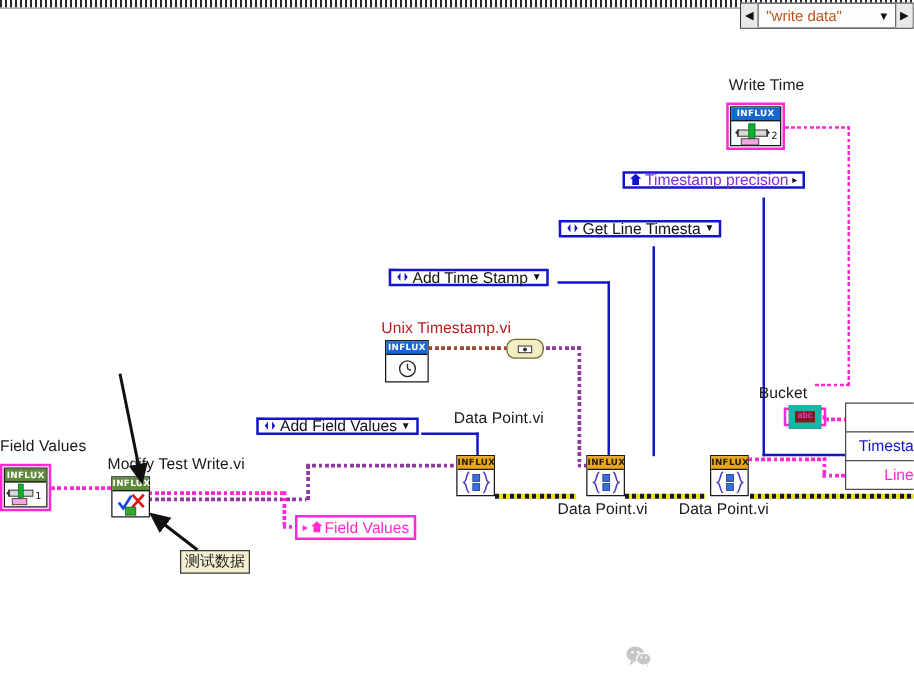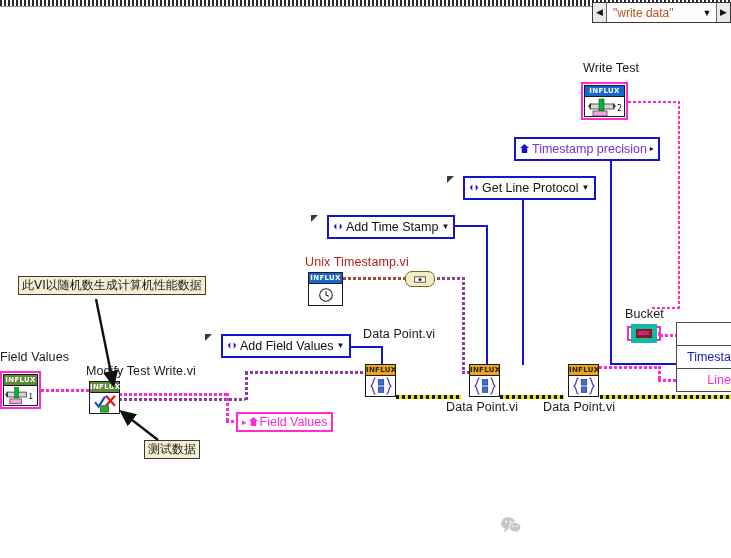--- a/index.html
+++ b/index.html
@@ -76,22 +76,22 @@
   
   .corner-flag{
     position:absolute;width:0;height:0;
     border-top:7px solid #3a3a3a;border-right:7px solid transparent;
   }
 
   
   .node-pill{
     position:absolute;box-sizing:border-box;
     background:#ffffff;border:2px solid #1414cd;
-    height:24px;display:flex;align-items:center;
-    padding:0 4px;font-size:12.5px;white-space:nowrap;color:#111;margin-left:16px;
+    height:14px;display:flex;align-items:center;
+    padding:0 4px;font-size:12.5px;white-space:nowrap;color:#111;
   }
   .node-pill .ptxt{padding:0 3px;}
   .node-pill .cap{font-size:8px;color:#1414cd;line-height:1;}
   .node-pill .tri{font-size:8px;color:#111;line-height:1;}
   .node-pill.violet-text .ptxt{color:#7b2fd4;}
 
   
   .term-pill{
     position:absolute;box-sizing:border-box;
     background:#ffffff;border:2px solid #ff2ad4;
@@ -202,21 +202,21 @@
   <div class="wire dot-yell-h" style="left:600px;top:395px;width:131px;height:4px;"></div>
 
   <div class="wire dot-pink-h" style="left:599px;top:366px;width:62px;height:3px;"></div>
   <div class="wire dot-pink-v" style="left:658px;top:366px;width:3px;height:16px;"></div>
   <div class="wire dot-pink-h" style="left:658px;top:379px;width:18px;height:3px;"></div>
 
   <div class="wire dot-pink-h" style="left:660px;top:334px;width:16px;height:3px;"></div>
 
   <div class="wire w-blue" style="left:610px;top:363px;width:66px;height:2px;"></div>
 
-  <div class="lbl" style="left:583px;top:61px;">Write Test</div>
+  <div class="lbl" style="left:583px;top:61px;">Write Time</div>
   <div class="halo" style="left:581px;top:82px;width:47px;height:38px;"></div>
   <div class="vi-node" style="left:584px;top:85px;width:41px;height:32px;">
     <div class="influx-bar influx-blue">INFLUX</div>
     <div class="glyph">
       <svg width="38" height="20" viewBox="0 0 38 20">
         <rect x="4" y="7" width="24" height="5" fill="#d8d8d8" stroke="#333" stroke-width="0.8"></rect>
         <rect x="13" y="2" width="5" height="12" fill="#0bb32c" stroke="#0a5e1a" stroke-width="0.6"></rect>
         <path d="M2 9 L5 6 L5 12 Z" fill="#333"></path>
         <path d="M30 9 L27 6 L27 12 Z" fill="#333"></path>
         <rect x="7" y="14" width="14" height="5" fill="#f2a7e2" stroke="#333" stroke-width="0.7"></rect>
@@ -236,21 +236,21 @@
   </div>
 
   <div class="corner-flag" style="left:447px;top:176px;"></div>
   <div class="node-pill" style="left:447px;top:176px;">
     <span class="cap">
       <svg width="10" height="9" viewBox="0 0 12 10">
           <path d="M4 1 L1 5 L4 9 Z" fill="#1414cd"></path>
           <path d="M8 1 L11 5 L8 9 Z" fill="#1414cd"></path>
         </svg>
     </span>
-    <span class="ptxt">Get Line Protocol</span>
+    <span class="ptxt">Get Line Timesta</span>
     <span class="tri">▼</span>
   </div>
 
   <div class="corner-flag" style="left:311px;top:215px;"></div>
   <div class="node-pill" style="left:311px;top:215px;">
     <span class="cap">
       <svg width="10" height="9" viewBox="0 0 12 10">
           <path d="M4 1 L1 5 L4 9 Z" fill="#1414cd"></path>
           <path d="M8 1 L11 5 L8 9 Z" fill="#1414cd"></path>
         </svg>
@@ -359,31 +359,30 @@
       <svg width="22" height="20" viewBox="0 0 24 22">
         <path d="M6 2 C3 2 4 10 1 11 C4 12 3 20 6 20" stroke="#4b3bc4" stroke-width="1.4" fill="none"></path>
         <path d="M18 2 C21 2 20 10 23 11 C20 12 21 20 18 20" stroke="#4b3bc4" stroke-width="1.4" fill="none"></path>
         <rect x="9" y="4" width="6" height="6" fill="#3a6fd8" stroke="#17308a" stroke-width="0.7"></rect>
         <rect x="9" y="12" width="6" height="6" fill="#3a6fd8" stroke="#17308a" stroke-width="0.7"></rect>
       </svg>
     </div>
   </div>
   <div class="lbl" style="left:543px;top:400px;">Data Point.vi</div>
 
-  <div class="lbl" style="left:625px;top:307px;">Bucket</div>
+  <div class="lbl" style="left:607px;top:307px;">Bucket</div>
   <div class="abc-ctrl" style="left:627px;top:326px;width:34px;">
     <span class="abc-inner">abc</span>
     <span style="font-size:8px;color:#ff2ad4;margin-left:1px;">▸</span>
   </div>
 
   <div class="edge-box" style="left:676px;top:322px;width:60px;"></div>
   <div class="edge-box blue" style="left:676px;top:345px;width:60px;">Timesta</div>
   <div class="edge-box magenta" style="left:676px;top:368px;width:60px;">Line</div>
 
-  <div class="comment" style="left:18px;top:276px;">此VI以随机数生成计算机性能数据</div>
   <svg class="arrow-svg" style="left:0;top:0;width:731px;height:558px;">
     <defs>
       <marker id="ah1" markerWidth="7" markerHeight="7" refX="5" refY="3.2" orient="auto">
         <path d="M0 0 L7 3.2 L0 6.4 Z" fill="#111"></path>
       </marker>
     </defs>
     <line x1="96" y1="299" x2="113" y2="383" stroke="#111" stroke-width="2.4" marker-end="url(#ah1)"></line>
   </svg>
 
   <div class="comment" style="left:144px;top:440px;">测试数据</div>

